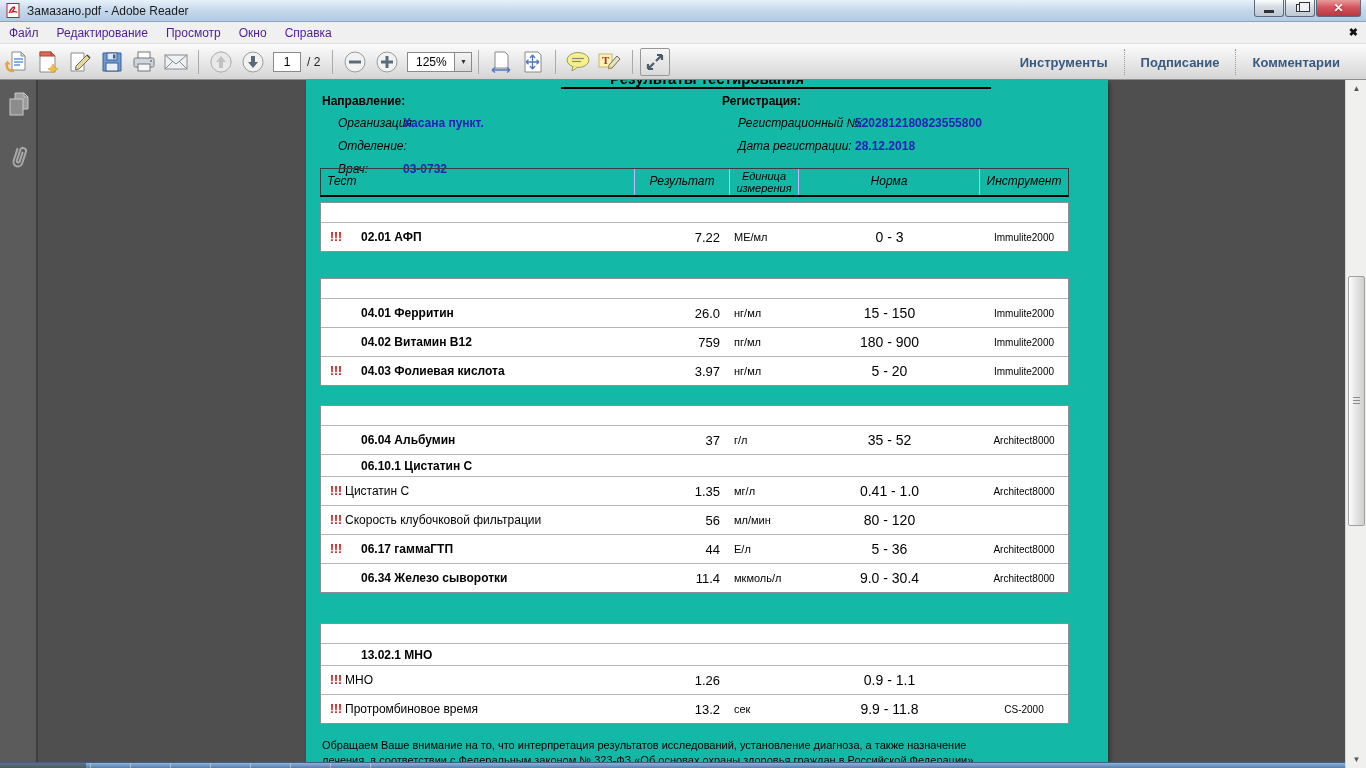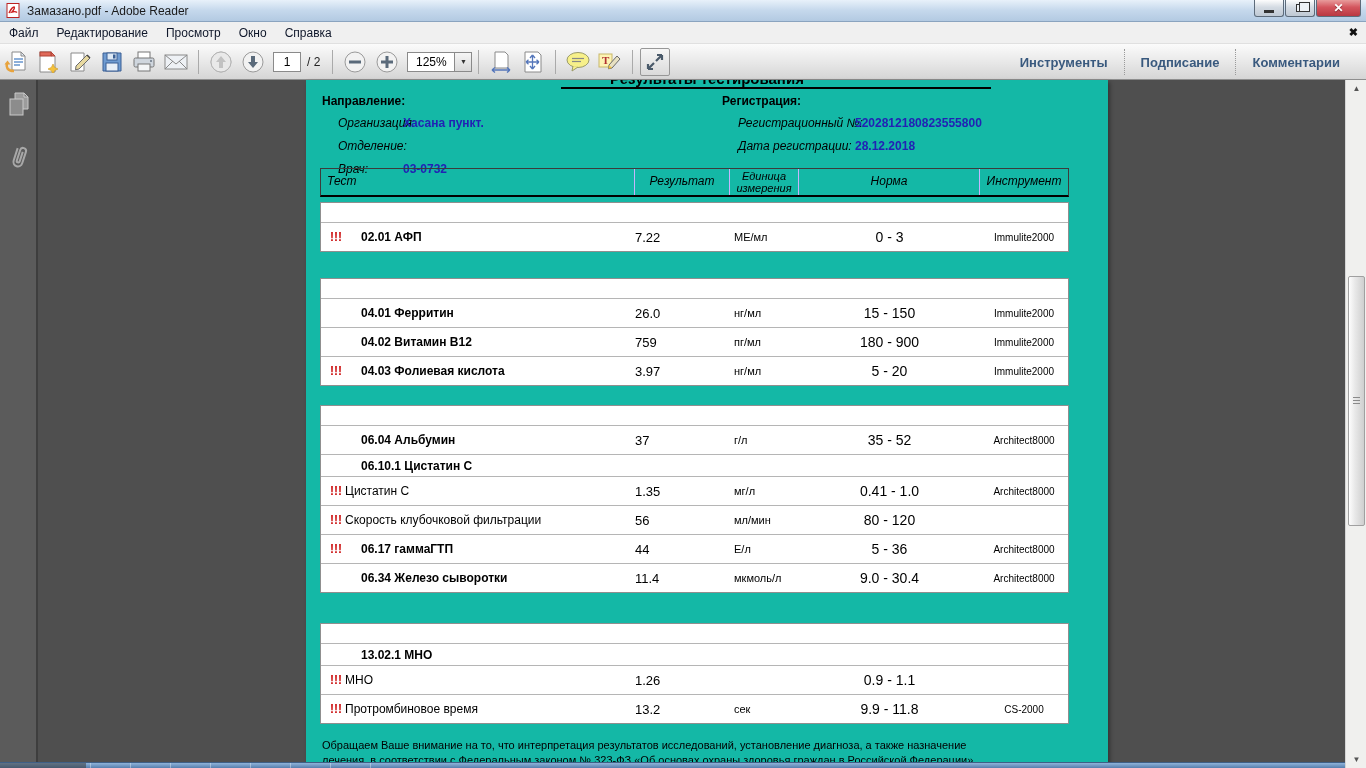--- a/index.html
+++ b/index.html
@@ -23,21 +23,21 @@
   .win-btn.close { width:45px; background:linear-gradient(#e89c9c,#d4565e 45%,#b93741); }
   .glyph-min { width:10px; height:3px; background:#333; margin-top:6px; }
   .glyph-restore { width:9px; height:8px; border:1px solid #333; position:relative; background:#eef2f6; }
   .glyph-restore::before { content:""; position:absolute; left:2px; top:-3px; width:9px; height:8px;
     border:1px solid #333; background:#eef2f6; }
   .glyph-close { color:#fff; font-size:12px; font-weight:bold; text-shadow:0 1px 1px #7e222a; }
 
   
   .menubar { position:absolute; top:22px; left:0; width:100%; height:22px; background:#f0f0f0;
     display:flex; align-items:center; border-bottom:1px solid #e0e0e0; }
-  .menu-item { font-size:12px; color:#0f172a; padding:3px 9px; cursor:default; }
+  .menu-item { font-size:12px; color:#4c1d95; padding:3px 9px; cursor:default; }
   .menu-close { position:absolute; right:8px; font-size:11px; font-weight:bold; color:#111; }
 
   
   .toolbar { position:absolute; top:44px; left:0; width:100%; height:36px;
     background:linear-gradient(#fbfbfb,#e7e7e7 55%,#d5d5d5);
     border-bottom:1px solid #8e8e8e; display:flex; align-items:center; }
   .tb-btn { width:30px; height:28px; display:flex; align-items:center; justify-content:center; margin:0 1px; }
   .tb-sep { width:1px; height:24px; background:#aaa; margin:0 6px; }
   .page-box { width:28px; height:20px; background:#fff; border:1px solid #8a8a8a;
     font-size:12px; text-align:center; line-height:18px; margin:0 4px; }
@@ -107,21 +107,21 @@
   .t-row:first-child { border-top:none; }
   .t-row.spacer { height:19px; }
   .t-row.data { height:29px; }
   .t-row.sub { height:22px; }
   .cell-test { position:relative; display:flex; align-items:center; height:100%; }
   .flag { position:absolute; left:9px; color:#cc1111; font-weight:bold; font-size:12px; }
   .t-name { font-size:12px; }
   .t-name.coded { font-weight:bold; margin-left:40px; }
   .t-name.plain { margin-left:24px; }
   .t-name.subname { font-weight:bold; margin-left:40px; }
-  .cell-result { font-size:13px; padding-right:10px; }
+  .cell-result { font-size:13px; text-align:right; padding-right:10px; }
   .cell-unit { font-size:11px; padding-left:4px; }
   .cell-norm { font-size:14px; text-align:center; }
   .cell-instr { font-size:10px; text-align:center; }
 
   .doc-footer { position:absolute; left:16px; top:658px; width:670px; font-size:11px; line-height:1.32; color:#000; }
 
   
   .taskbar { position:absolute; bottom:0; left:0; width:1345px; height:6px;
     background:linear-gradient(#8fb3d9,#567fae);
     border-top:1px solid #3f5f86; }

